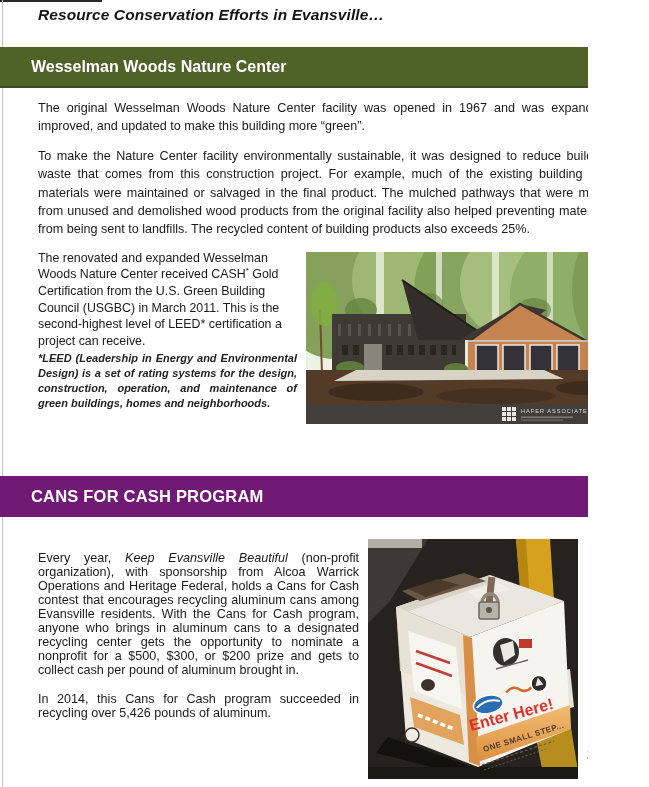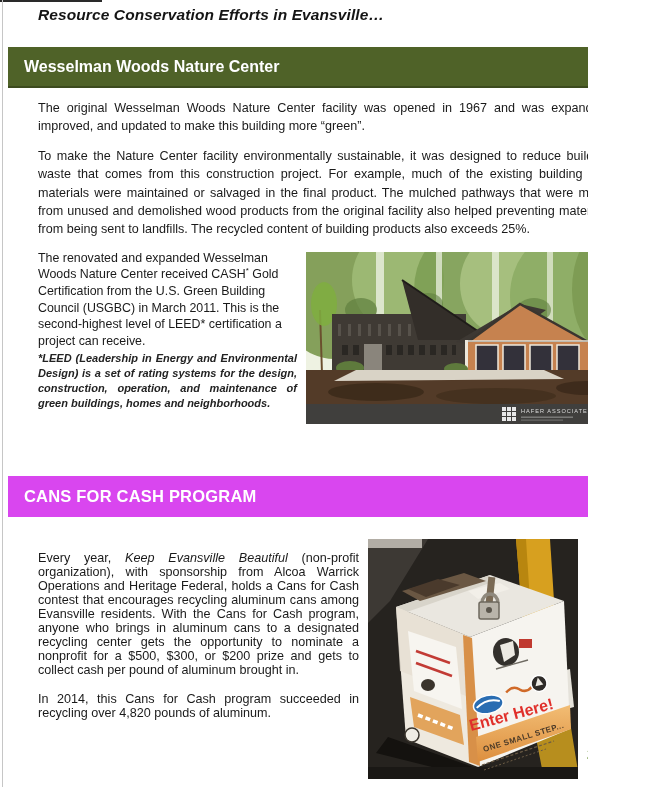--- a/index.html
+++ b/index.html
@@ -9,26 +9,26 @@
   }
   .top-edge{position:absolute;left:0;top:0;width:102px;height:2px;background:#2a2a2a;}
   .left-edge{position:absolute;left:2px;top:0;width:1px;height:787px;background:#c6c6c6;}
 
   .doc-title{
     position:absolute;left:38px;top:6px;margin:0;
     font-size:15.5px;font-weight:bold;font-style:italic;color:#151515;letter-spacing:.1px;
   }
 
   .section-bar{
-    position:absolute;left:8px;width:624px;height:41px;
-    display:flex;align-items:center;padding-left:16px;box-sizing:border-box;
+    position:absolute;left:0;width:624px;height:41px;
+    display:flex;align-items:center;padding-left:31px;box-sizing:border-box;
     color:#ffffff;font-weight:bold;
   }
   .bar-green{top:47px;background:#4f6228;border-bottom:2px solid #3c4b1e;font-size:16px;}
-  .bar-blue{top:476px;background:#d946ef;font-size:16.5px;letter-spacing:.2px;}
+  .bar-blue{top:476px;background:#701a75;font-size:16.5px;letter-spacing:.2px;}
 
   .sec1-body{position:absolute;left:38px;top:99px;width:572px;}
   .body-p{
     margin:0 0 11px 0;font-size:12.6px;line-height:18.4px;
     text-align:justify;text-justify:inter-word;
   }
   .wrap-area{width:572px;}
   .render-fig{
     float:right;width:304px;height:172px;margin:2px 0 6px 9px;padding:0;
   }
@@ -132,21 +132,21 @@
       <p class="footnote">*LEED (Leadership in Energy and Environmental Design) is a set of rating systems for the design, construction, operation, and maintenance of green buildings, homes and neighborhoods.</p>
     </div>
   </div>
 
   <div class="section-bar bar-blue">
     <span>CANS FOR CASH PROGRAM</span>
   </div>
 
   <div class="sec2-body">
     <p class="p-sec2 body-p"><span>Every year, </span><em>Keep Evansville Beautiful</em><span> (non-profit organization), with sponsorship from Alcoa Warrick Operations and Heritage Federal, holds a Cans for Cash contest that encourages recycling aluminum cans among Evansville residents. With the Cans for Cash program, anyone who brings in aluminum cans to a designated recycling center gets the opportunity to nominate a nonprofit for a $500, $300, or $200 prize and gets to collect cash per pound of aluminum brought in.</span></p>
-    <p class="p-sec2 body-p">In 2014, this Cans for Cash program succeeded in recycling over 4,820 pounds of aluminum.</p>
+    <p class="p-sec2 body-p">In 2014, this Cans for Cash program succeeded in recycling over 5,426 pounds of aluminum.</p>
   </div>
 
   <figure class="photo-fig">
     <svg viewBox="0 0 210 240" preserveAspectRatio="none">
       <rect width="210" height="240" fill="#26231f"></rect>
       <polygon points="0,0 60,0 22,62 0,84" fill="#4a4540" opacity=".65"></polygon>
       <rect x="0" y="0" width="54" height="9" fill="#cfcbc2" opacity=".8"></rect>
       <polygon points="148,0 182,0 188,92 156,96" fill="#d7a01f"></polygon>
       <polygon points="148,0 158,0 164,94 156,96" fill="#b8860f"></polygon>
       <polygon points="162,168 198,158 210,232 176,240" fill="#c89a1e" opacity=".9"></polygon>

